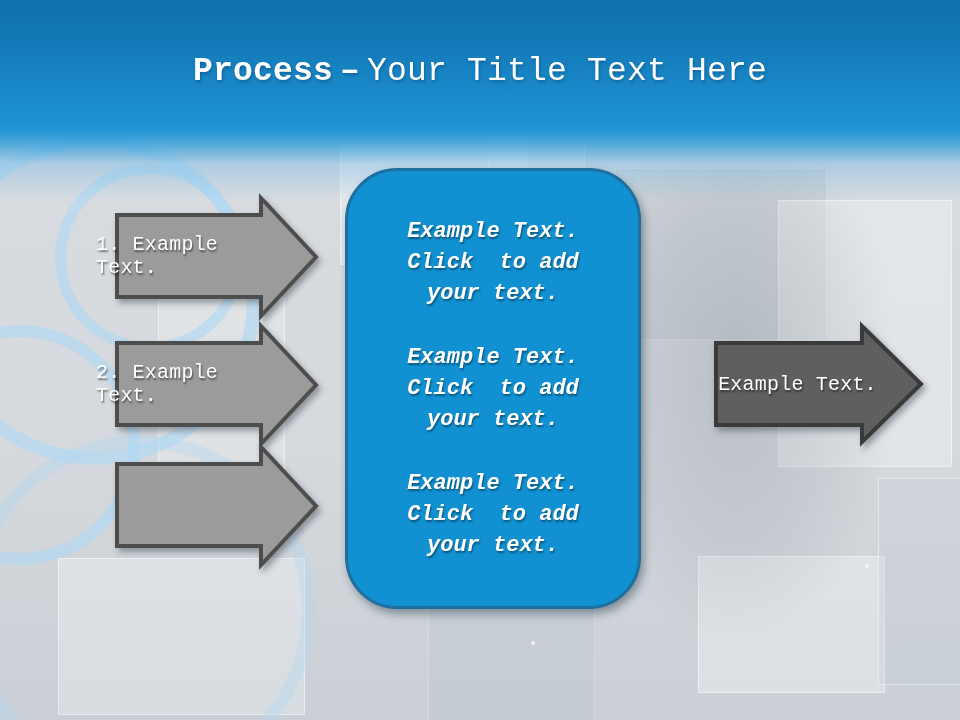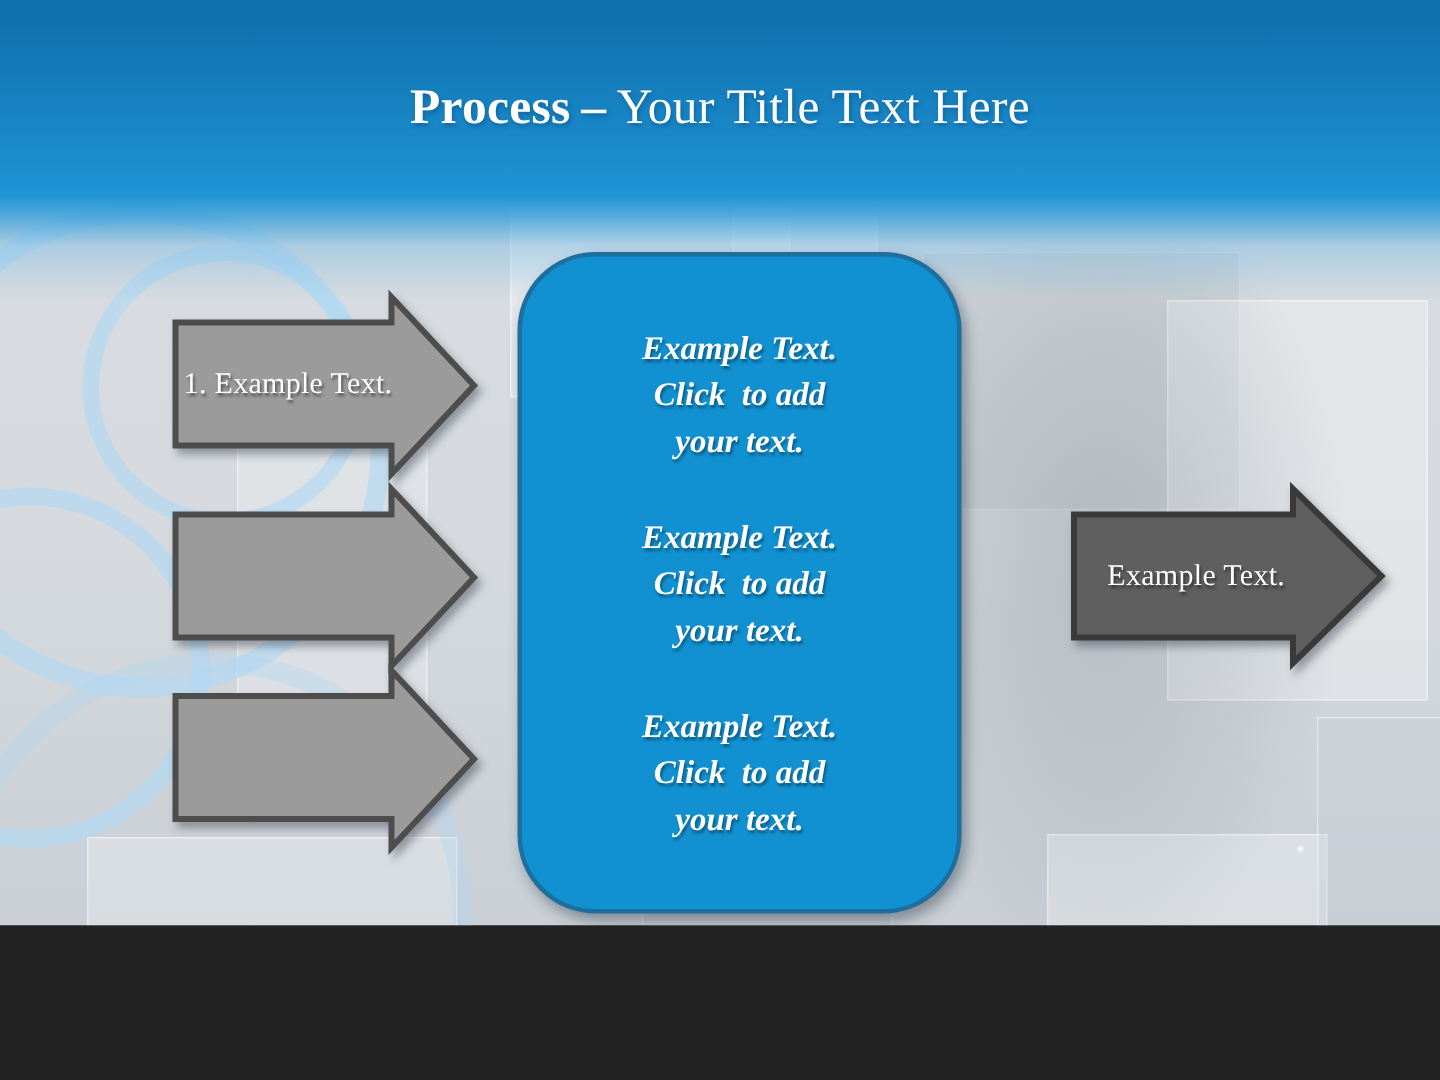--- a/index.html
+++ b/index.html
@@ -1,18 +1,18 @@
 <!DOCTYPE html>
 <html><head>
 <meta charset="utf-8">
 <style>
   html,body{margin:0;padding:0;background:#222;}
   .slide{
-    position:relative;width:960px;height:617px;overflow:hidden;
-    font-family:Liberation Serif, serif;
+    position:relative;width:960px;height:720px;overflow:hidden;
+    font-family:Liberation Mono, monospace;
     background:linear-gradient(180deg,#d9dde1 0%,#d6dade 60%,#c9cfd5 100%);
   }
   
   .tile{position:absolute;border:1px solid rgba(255,255,255,0.45);}
   .t1{left:340px;top:138px;width:185px;height:125px;background:rgba(255,255,255,0.35);}
   .t2{left:615px;top:168px;width:210px;height:170px;background:rgba(150,160,172,0.14);border-color:rgba(255,255,255,0.3);}
   .t3{left:778px;top:200px;width:172px;height:265px;background:rgba(255,255,255,0.30);}
   .t4{left:58px; top:558px;width:245px;height:155px;background:rgba(255,255,255,0.28);}
   .t5{left:428px;top:578px;width:165px;height:142px;background:rgba(185,194,203,0.28);border-color:rgba(255,255,255,0.25);}
   .t6{left:698px;top:556px;width:185px;height:135px;background:rgba(255,255,255,0.32);}
@@ -98,20 +98,21 @@
   <div class="arrow a1">
     <svg width="203" height="122" viewBox="0 0 203 122">
       <polygon class="gray-fill" points="2,19 146,19 146,2 201,61 146,120 146,101 2,101"></polygon>
     </svg>
     <span class="arrow-label">1. Example Text.</span>
   </div>
   <div class="arrow a2">
     <svg width="203" height="122" viewBox="0 0 203 122">
       <polygon class="gray-fill" points="2,19 146,19 146,2 201,61 146,120 146,101 2,101"></polygon>
     </svg>
+    <span class="arrow-label">2. Example Text.</span>
   </div>
   <div class="arrow a3">
     <svg width="203" height="122" viewBox="0 0 203 122">
       <polygon class="gray-fill" points="2,19 146,19 146,2 201,61 146,120 146,101 2,101"></polygon>
     </svg>
   </div>
 
   <div class="center-box">
     <div class="box-block">
       <div class="box-line">Example Text.</div>

